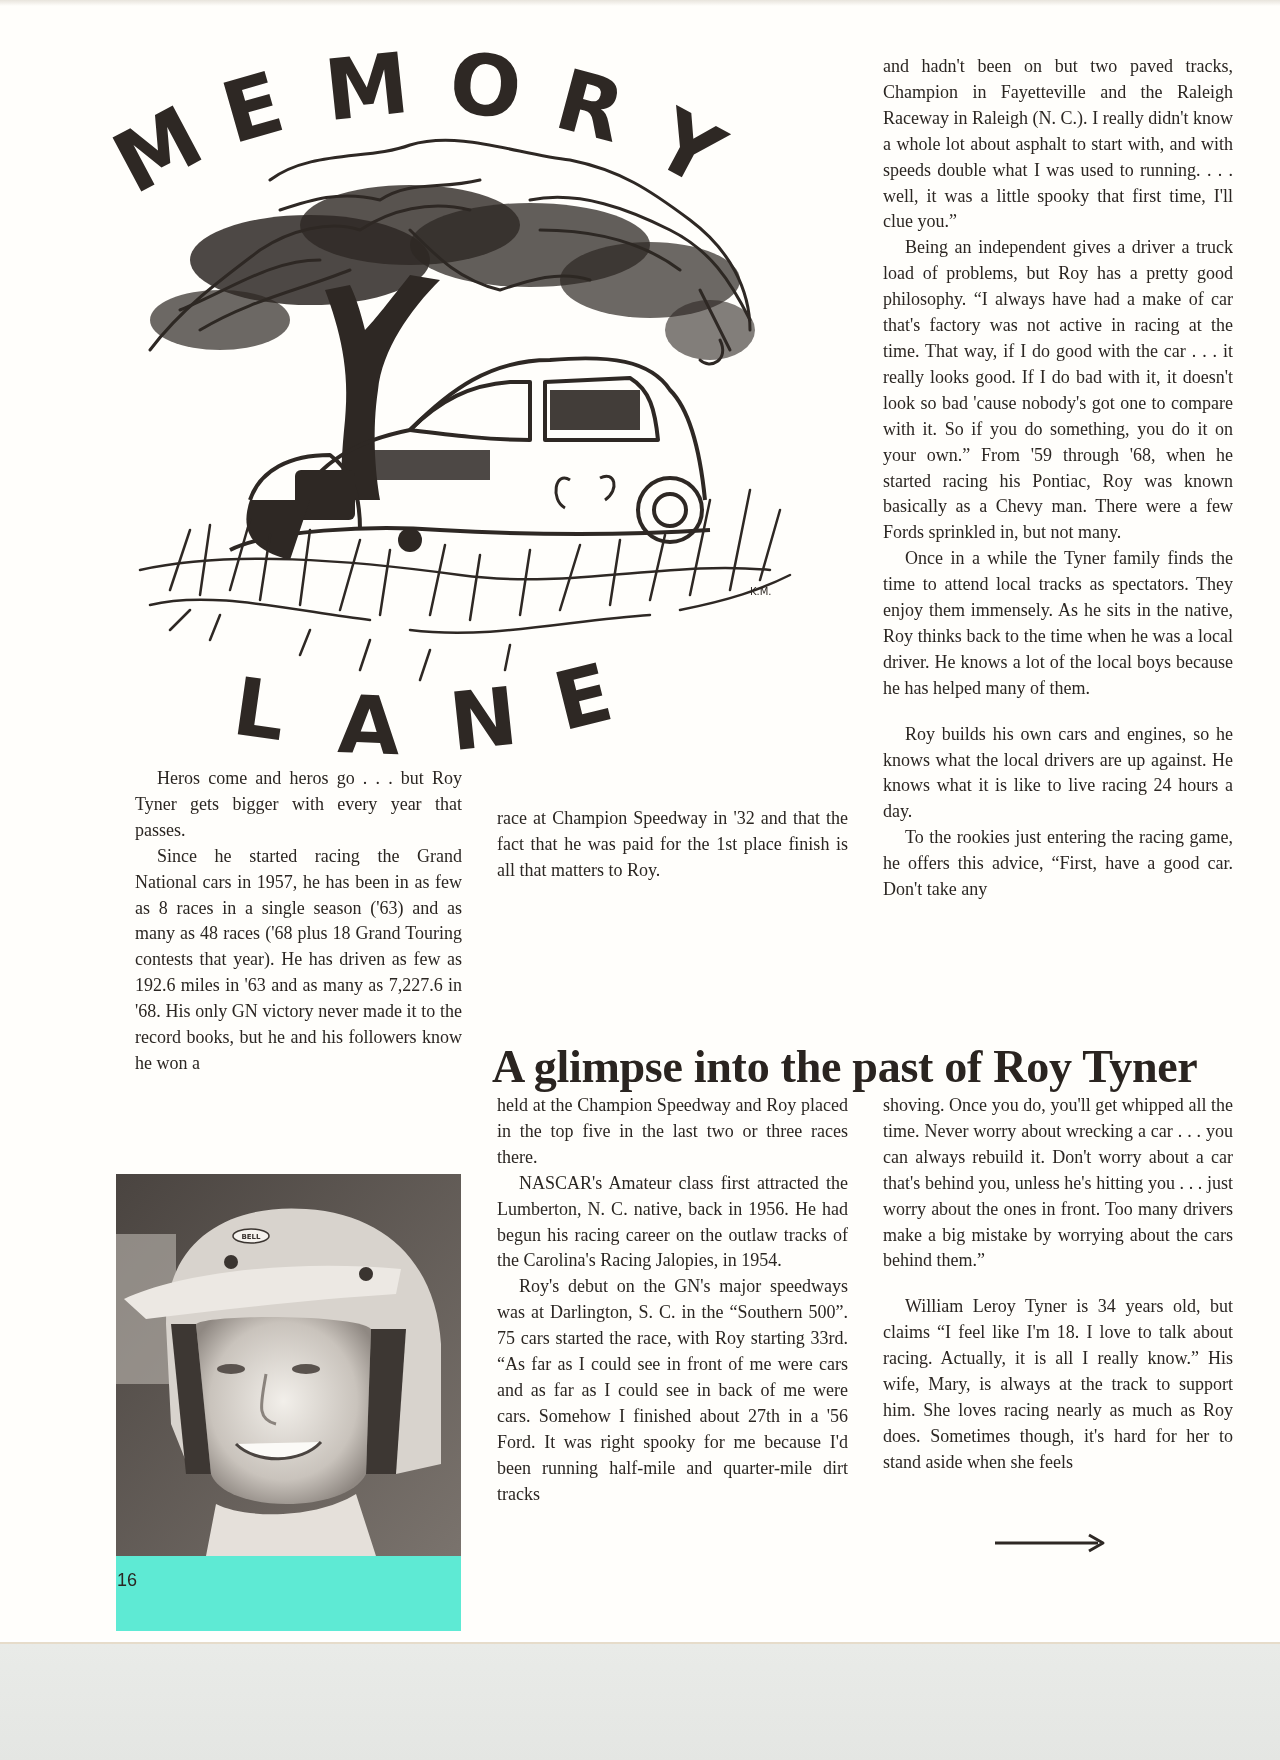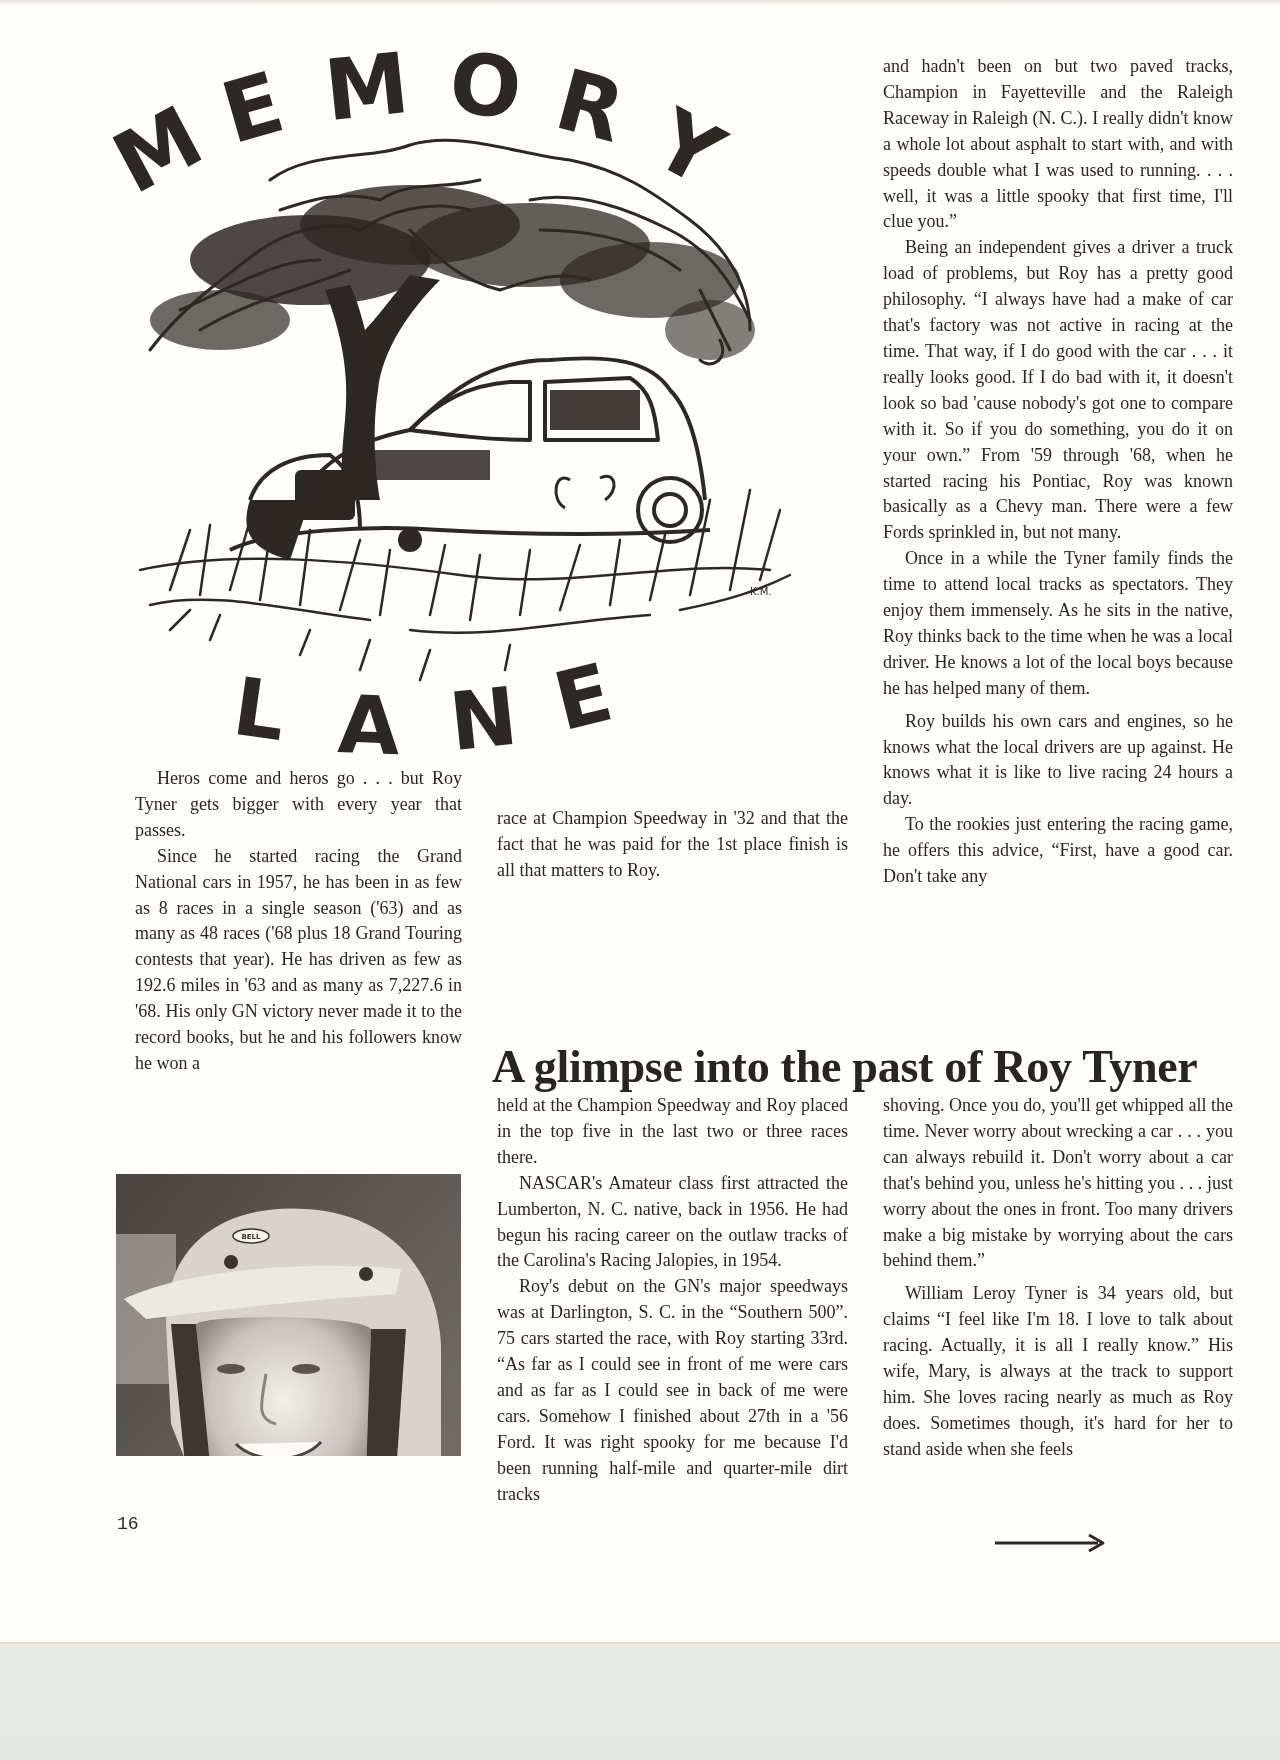--- a/index.html
+++ b/index.html
@@ -15,45 +15,45 @@
     }
     .page-edge-top { position:absolute; left:0; top:0; width:1280px; height:6px; background: linear-gradient(#e8e4dc,#fffefb); }
     .below-page {
       position: absolute; left: 0; top: 1642px; width: 1280px; height: 118px;
       background: linear-gradient(#e9ebe8, #e4e6e3);
       border-top: 2px solid #e6dccb;
     }
     .col { position: absolute; font-size: 18px; line-height: 25.9px; text-align: justify; }
     .col p { margin: 0; text-indent: 22px; }
     .col p.noindent { text-indent: 0; }
-    .col p.gap { margin-top: 7px; }
+    .col p.gap { margin-top: 20px; }
     .col1 { left: 135px; top: 766px; width: 327px; }
     .col2a { left: 497px; top: 806px; width: 351px; }
     .col2b { left: 497px; top: 1093px; width: 351px; }
     .col3a { left: 883px; top: 54px; width: 350px; }
     .col3b { left: 883px; top: 1093px; width: 350px; }
     .headline {
       position: absolute; left: 492px; top: 1038px; width: 748px;
       font-family: "Liberation Serif", "DejaVu Serif", serif;
       font-weight: bold; font-size: 47px; line-height: 56px; letter-spacing: -0.3px;
       color: #2a2420; white-space: nowrap; transform: scaleX(0.98); transform-origin: left;
     }
     .art { position: absolute; left: 110px; top: 30px; width: 760px; height: 760px; }
     .title-letter {
       position: absolute; font-family: "DejaVu Sans", "Liberation Sans", sans-serif;
       font-weight: bold; color: #2e2824; font-size: 84px; line-height: 1;
       transform-origin: center center;
     }
     .photo {
-      position: absolute; left: 116px; top: 1174px; width: 345px; height: 282px;
+      position: absolute; left: 116px; top: 1174px; width: 345px; height: 457px;
       overflow: hidden; background: #5eead4;
     }
     .page-number {
-      position: absolute; left: 117px; top: 1514px;
-      font-family: Liberation Mono, monospace; font-size: 18px; color: #2b2622;
+      position: absolute; left: 117px; top: 1570px;
+      font-family: Liberation Sans, sans-serif; font-size: 18px; color: #2b2622;
     }
     .arrow { position: absolute; left: 993px; top: 1533px; width: 115px; height: 20px; }
   </style>
 </head>
 <body>
 
 <div class="page">
   <div class="page-edge-top"></div>
 
   <div class="art">

